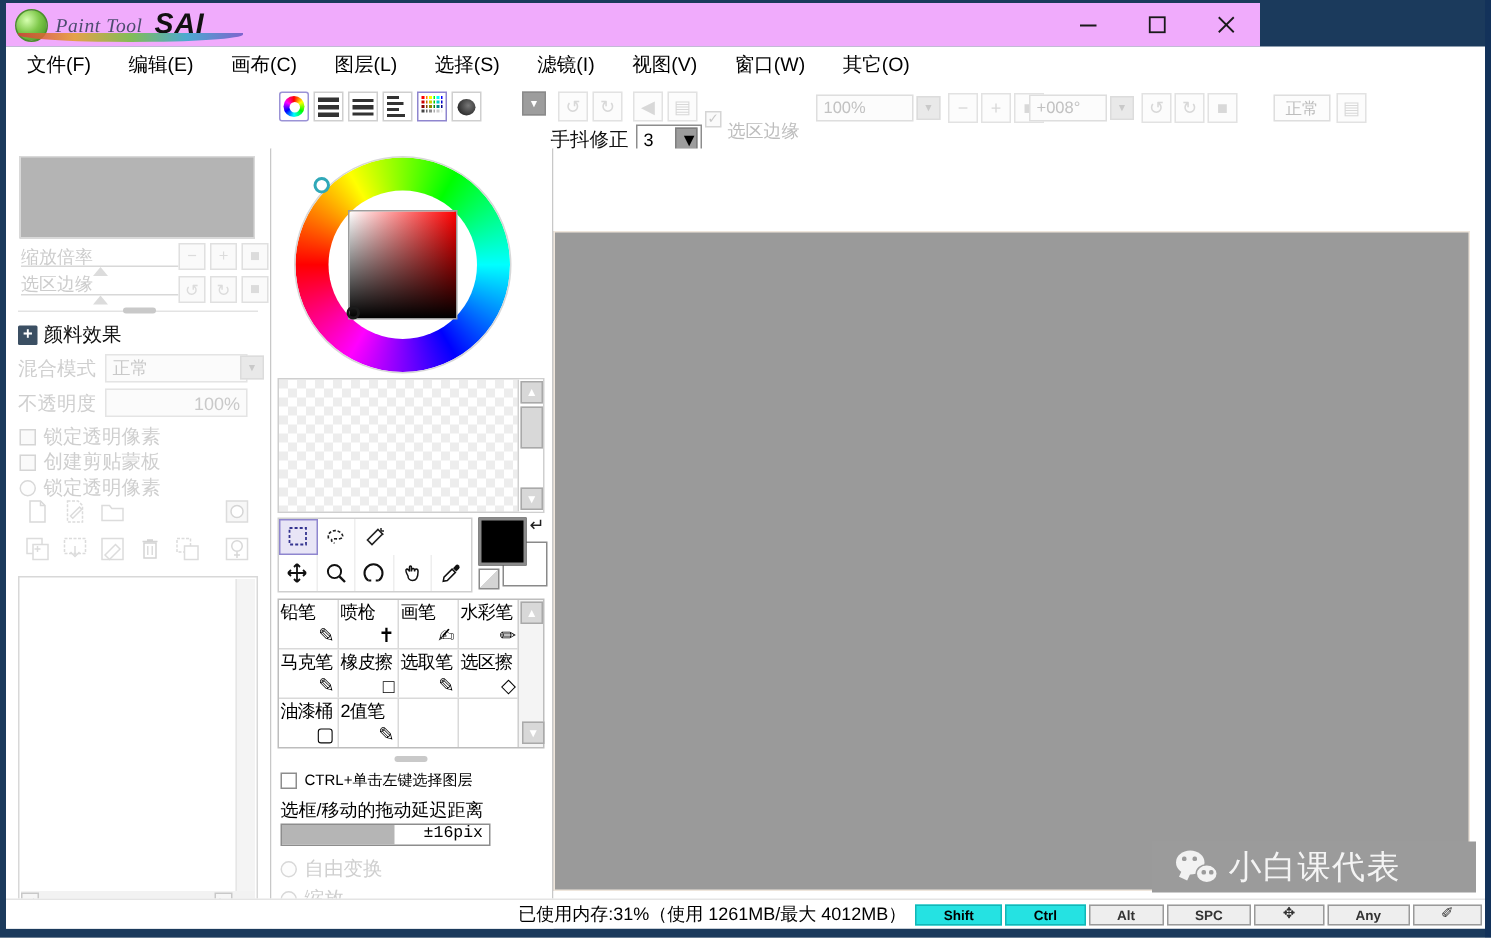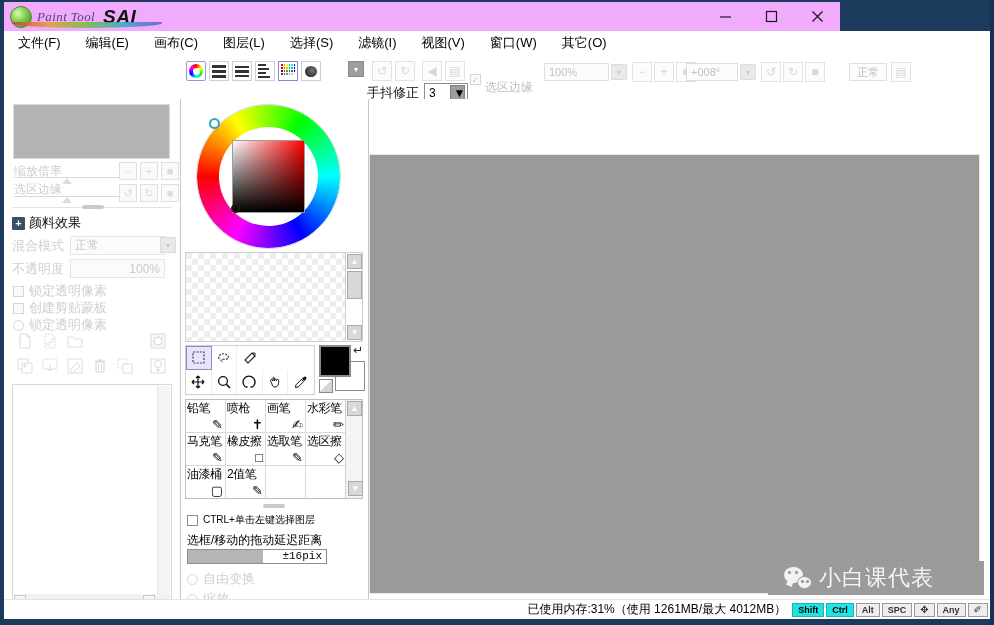--- a/index.html
+++ b/index.html
@@ -323,21 +323,21 @@
   .statusbar{
     position:absolute;left:0;bottom:0;width:986px;height:20px;background:#fff;
     display:flex;align-items:center;justify-content:flex-end;
     border-top:1px solid #e4e4e4;box-sizing:border-box;
   }
   .status-text{
     font-size:12px;color:#000;margin-right:6px;white-space:nowrap;
     font-family:"Liberation Sans","DejaVu Sans",sans-serif;
   }
   .keycap{
-    height:14px;min-width:13px;padding:0 5px;border:1px solid #9a9a9a;background:#eeeeee;
+    height:14px;min-width:13px;padding:0 18px;border:1px solid #9a9a9a;background:#eeeeee;
     font-size:9px;color:#333;display:flex;align-items:center;justify-content:center;
     margin-right:2px;box-sizing:border-box;font-weight:bold;
   }
   .keycap.on{background:#25e2e2;border-color:#13b6b6;color:#000;}
   .keycap.icon{font-size:10px;}
   
   .watermark{
     position:absolute;left:768px;top:561px;width:216px;height:34px;
     background:#9b9b9b;display:flex;align-items:center;gap:7px;
     padding-left:16px;box-sizing:border-box;

